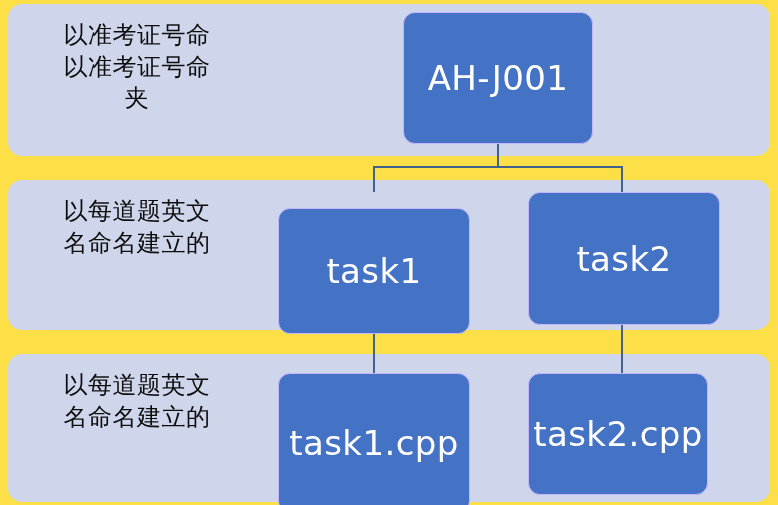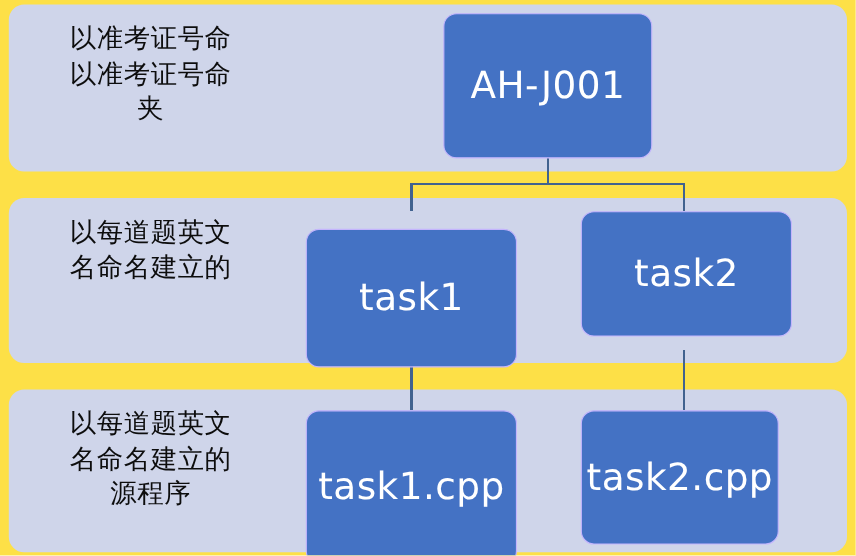--- a/index.html
+++ b/index.html
@@ -64,21 +64,21 @@
     display: flex;
     align-items: center;
     justify-content: center;
     color: #FFFFFF;
     font-size: 34px;
     letter-spacing: 0.4px;
     font-family: "DejaVu Sans", "Liberation Sans", sans-serif;
   }
   #node-root      { left: 403px; top: 12px;  width: 190px; height: 132px; }
   #node-task1     { left: 278px; top: 192px; width: 192px; height: 126px; margin-top: 16px; }
-  #node-task2     { left: 528px; top: 192px; width: 192px; height: 114px; }
+  #node-task2     { left: 528px; top: 192px; width: 192px; height: 133px; }
   #node-task1-cpp { left: 278px; top: 373px; width: 192px; height: 140px; }
   #node-task2-cpp { left: 528px; top: 373px; width: 180px; height: 122px; }
 </style>
 </head>
 <body>
 
 <div id="canvas">
 
   <div class="band" id="band-row-1"></div>
   <div class="band" id="band-row-2"></div>
@@ -91,21 +91,20 @@
   </div>
 
   <div class="caption" id="caption-row-2">
     <div>以每道题英文</div>
     <div>名命名建立的</div>
   </div>
 
   <div class="caption" id="caption-row-3">
     <div>以每道题英文</div>
     <div>名命名建立的</div>
-    <div>源程序</div>
   </div>
 
   <svg id="connectors" viewBox="0 0 778 505" width="778" height="505" xmlns="http://www.w3.org/2000/svg">
     <g stroke="#41628F" stroke-width="2" fill="none" shape-rendering="crispEdges">
 
       <path d="M498,144 L498,167"></path>
 
       <path d="M373,167 L623,167"></path>
 
       <path d="M374,167 L374,192"></path>

